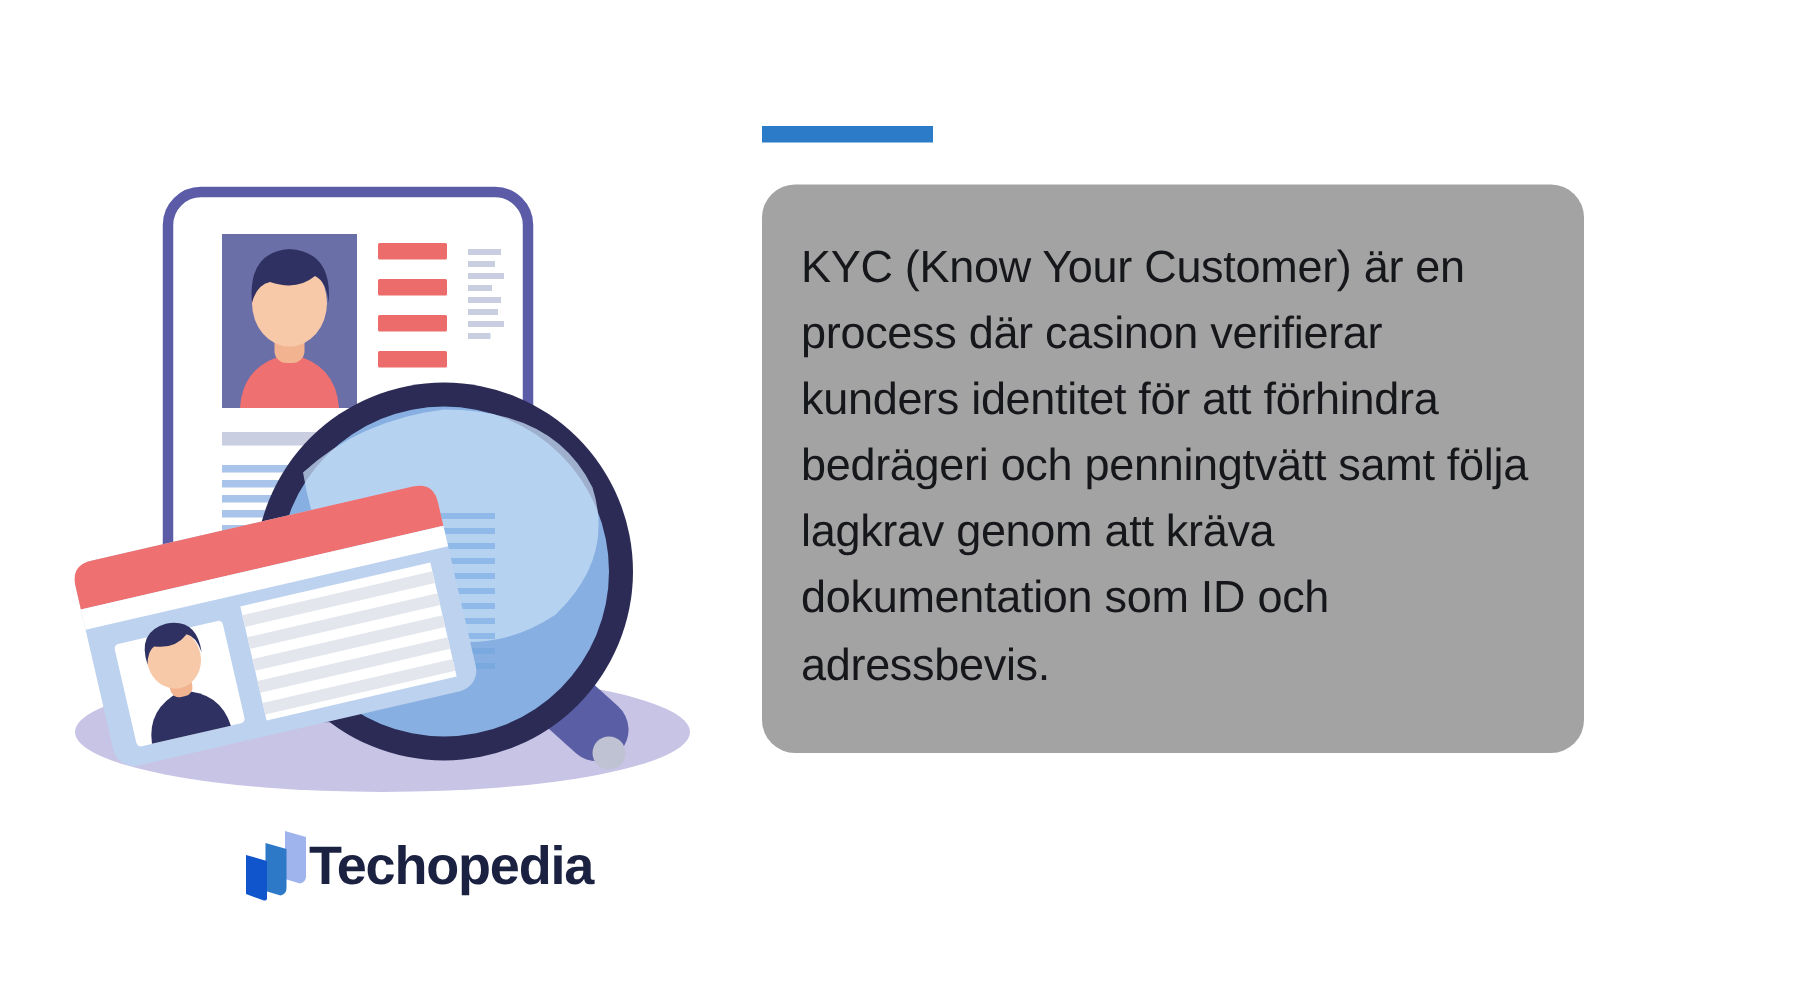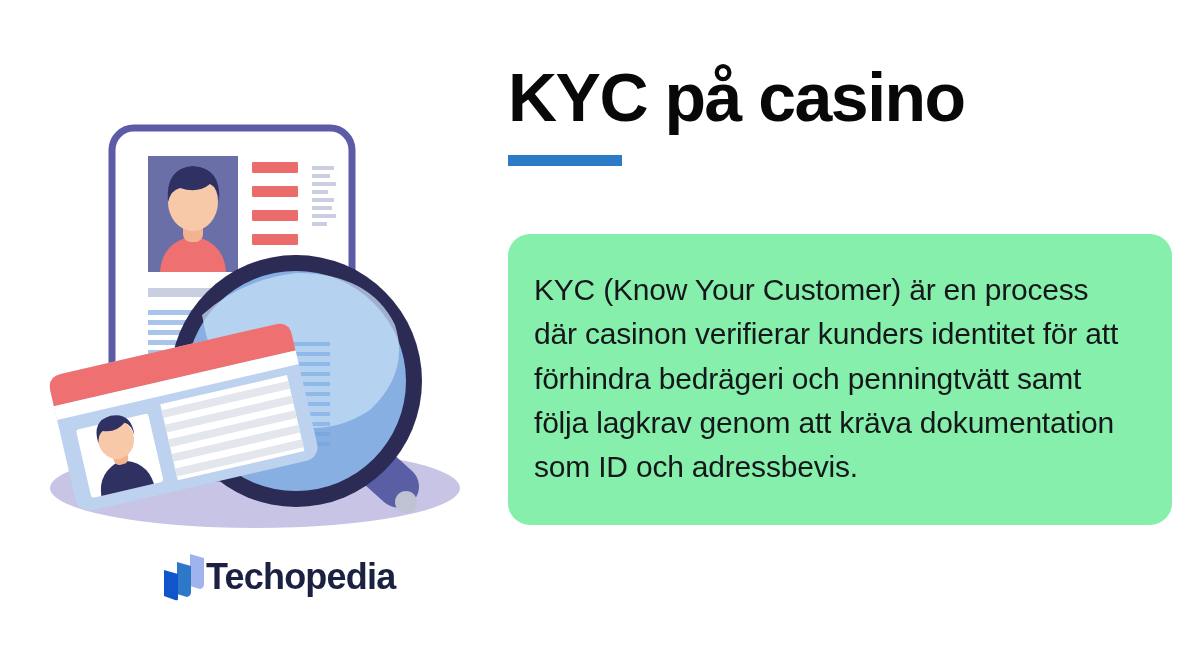--- a/index.html
+++ b/index.html
@@ -54,23 +54,23 @@
     line-height:1.05;
     letter-spacing:-1.5px;
     white-space:nowrap;
   }
   .accent-bar {
     margin-top:22px;
     width:114px; height:11px;
     background:#2B7BC8;
   }
   .desc-card {
-    margin-top:68px;
-    width:664px;
-    background:#86efac;
+    margin-top:28px;
+    width:548px;
+    background:#a3a3a3;
     border-radius:22px;
     padding:34px 34px 36px 26px;
   }
   .desc-text {
     font-family:"Liberation Sans", sans-serif;
     font-size:30px;
     line-height:1.47;
     color:#16171A;
     letter-spacing:-0.2px;
   }
@@ -203,21 +203,20 @@
     <svg class="logo-mark" viewBox="0 0 46 50" xmlns="http://www.w3.org/2000/svg">
       <path d="M30 2 L44 6 L44 32 Q44 36 40 37 L30 34 Z" fill="#9FB4EC"></path>
       <path d="M17 10 L31 14 L31 40 Q31 44 27 45 L17 42 Z" fill="#2E78C8"></path>
       <path d="M4 18 L18 22 L18 47 Q18 49 15 48 L4 44 Z" fill="#1155CC"></path>
     </svg>
     <span class="logo-word">Techopedia</span>
   </div>
 
   <div class="right-col">
 
-    <h1 class="title">KYC på casino</h1>
 
     <div class="accent-bar"></div>
 
     <div class="desc-card">
       <p class="desc-text">KYC (Know Your Customer) är en process där casinon verifierar kunders identitet för att förhindra bedrägeri och penningtvätt samt följa lagkrav genom att kräva dokumentation som ID och adressbevis.</p>
     </div>
 
   </div>
 
 </div>

